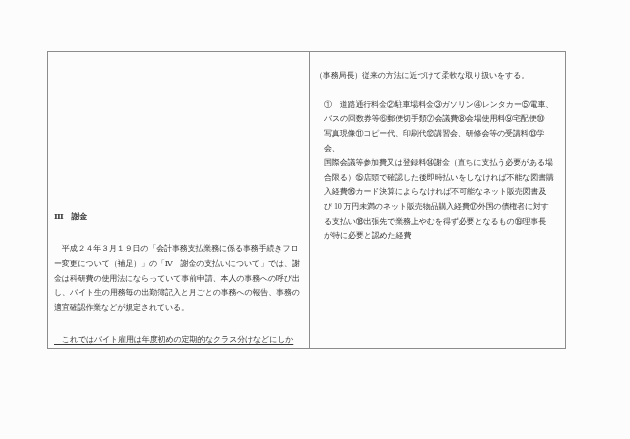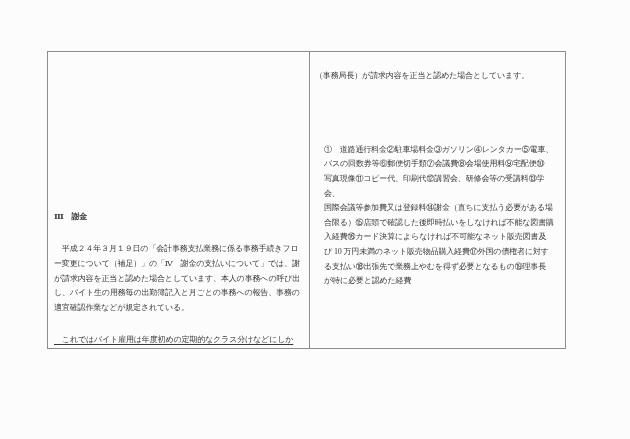--- a/index.html
+++ b/index.html
@@ -56,44 +56,43 @@
     margin-top: 3px;
   }
   .para2 {
     margin-top: 3px;
     text-decoration: underline;
     text-underline-offset: 2px;
     text-decoration-thickness: 0.7px;
   }
   .numbered-list {
     padding-left: 9px;
-    margin-top: 45px;
   }
 </style>
 </head>
 <body>
 
 <div class="page">
   <div class="doc-table">
     <div class="cell cell-left">
       <div class="left-spacer"></div>
       <div class="section-heading">Ⅲ　謝金</div>
       <div class="para1">　平成２４年３月１９日の「会計事務支払業務に係る事務手続きフロ
 ー変更について（補足）」の「Ⅳ　謝金の支払いについて」では、謝
-が請求内容を正当と認めた場合としています、本人の事務への呼び出
+金は科研費の使用法にならっていて事前申請、本人の事務への呼び出
 し、バイト生の用務毎の出勤簿記入と月ごとの事務への報告、事務の
 適宜確認作業などが規定されている。</div>
       <div class="para2">　これではバイト雇用は年度初めの定期的なクラス分けなどにしか
 使用できない。しかし授業準備のなかで、資料整理を学生に頼んだり
 することはしばしばあり、従来は作業実態があればより簡略な手続き
 でアルバイト謝金が認められていた。いまはそれができない状態であ
 る。謝金支払について、従来の方法に近づけて柔軟な取り扱いをする。</div>
     </div>
     <div class="cell cell-right">
-      <div class="intro-line">（事務局長）が請求内容を正当と認めた場合としています。</div>
+      <div class="intro-line">（事務局長）従来の方法に近づけて柔軟な取り扱いをする。</div>
       <div class="numbered-list">①　道路通行料金②駐車場料金③ガソリン④レンタカー⑤電車、
 バスの回数券等⑥郵便切手類⑦会議費⑧会場使用料⑨宅配便⑩
 写真現像⑪コピー代、印刷代⑫講習会、研修会等の受講料⑬学会、
 国際会議等参加費又は登録料⑭謝金（直ちに支払う必要がある場
 合限る）⑮店頭で確認した後即時払いをしなければ不能な図書購
 入経費⑯カード決算によらなければ不可能なネット販売図書及
 び 10 万円未満のネット販売物品購入経費⑰外国の債権者に対す
 る支払い⑱出張先で業務上やむを得ず必要となるもの⑲理事長
 が特に必要と認めた経費</div>
       

